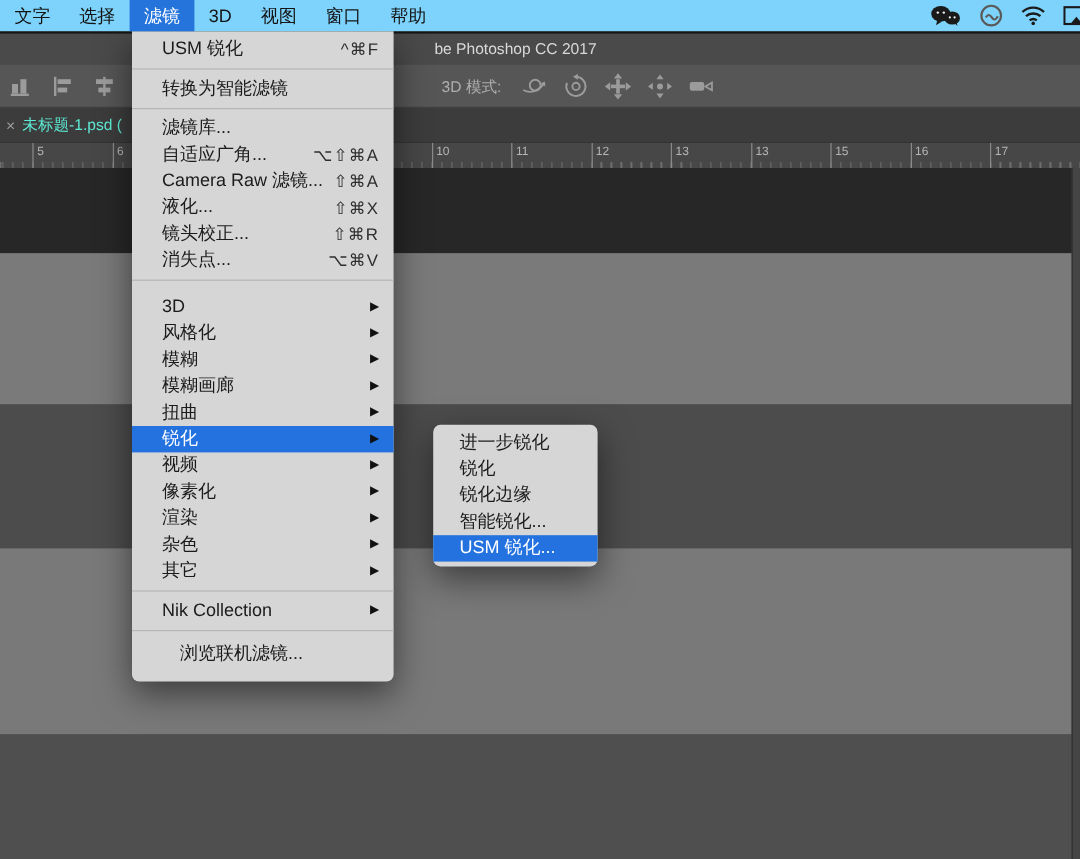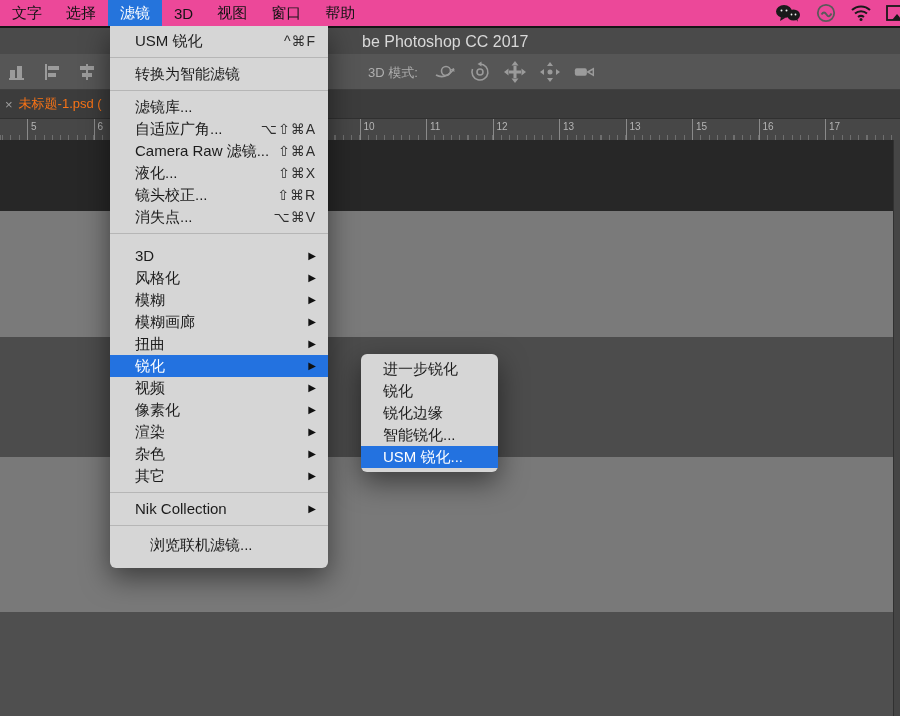--- a/index.html
+++ b/index.html
@@ -4,60 +4,60 @@
 <style>
   html,body{margin:0;padding:0;}
   body{
     width:900px;height:716px;position:relative;overflow:hidden;
     font-family:"Liberation Sans","DejaVu Sans",sans-serif;
     background:#4f4f4f;
   }
   
   .menubar{
     position:absolute;left:0;top:0;width:900px;height:26px;
-    background:#ec4899;display:flex;align-items:stretch;z-index:60;
+    background:#7dd3fc;display:flex;align-items:stretch;z-index:60;
   }
   .mb-item{
     display:flex;align-items:center;padding:0 12px;font-size:15px;color:#141414;
     white-space:nowrap;
   }
   .mb-item.active{background:#2574dc;color:#ffffff;}
   .mb-status{
     position:absolute;right:0;top:0;height:26px;display:flex;align-items:center;
     gap:15px;padding-right:0;
   }
   .status-ic{display:flex;align-items:center;justify-content:center;height:26px;}
   
   .titlebar{
     position:absolute;left:0;top:26px;width:900px;height:28px;
     background:#4a4a4a;border-top:2px solid #161616;box-sizing:border-box;
   }
   .title-text{
-    position:absolute;left:362px;top:5px;font-size:16px;color:#d9d9d9;white-space:nowrap;
+    position:absolute;left:362px;top:5px;font-size:13px;color:#d9d9d9;white-space:nowrap;
   }
   
   .optionsbar{
     position:absolute;left:0;top:54px;width:900px;height:36px;
     background:#565656;border-bottom:1px solid #404040;box-sizing:border-box;
   }
   .opt-left{position:absolute;left:6px;top:7px;display:flex;gap:13px;}
   .opt-ic{width:22px;height:22px;display:flex;align-items:center;justify-content:center;}
   .mode-label{position:absolute;left:368px;top:10px;font-size:13px;color:#aeaeae;}
   .opt-3d-icons{position:absolute;left:433px;top:6px;display:flex;gap:11px;}
   .opt-3d-icons .opt-ic{width:24px;height:24px;}
   
   .tabbar{
     position:absolute;left:0;top:90px;width:900px;height:28px;background:#3c3c3c;
   }
   .doc-tab{
     position:absolute;left:0;top:0;height:28px;width:180px;display:flex;align-items:center;
     overflow:hidden;white-space:nowrap;
   }
   .tab-close{font-size:13px;color:#9e9e9e;padding:0 6px 0 5px;}
-  .tab-title{font-size:13px;color:#f97316;}
+  .tab-title{font-size:13px;color:#5eead4;}
   
   .ruler{
     position:absolute;left:0;top:118px;width:900px;height:22px;background:#474747;
     border-top:1px solid #303030;box-sizing:border-box;overflow:hidden;
   }
   .ruler-minor{
     position:absolute;left:0;bottom:0;width:900px;height:5px;
     background:repeating-linear-gradient(90deg,#6e6e6e 0 1px,transparent 1px 8.3125px);
     background-position-x:2px;
   }

